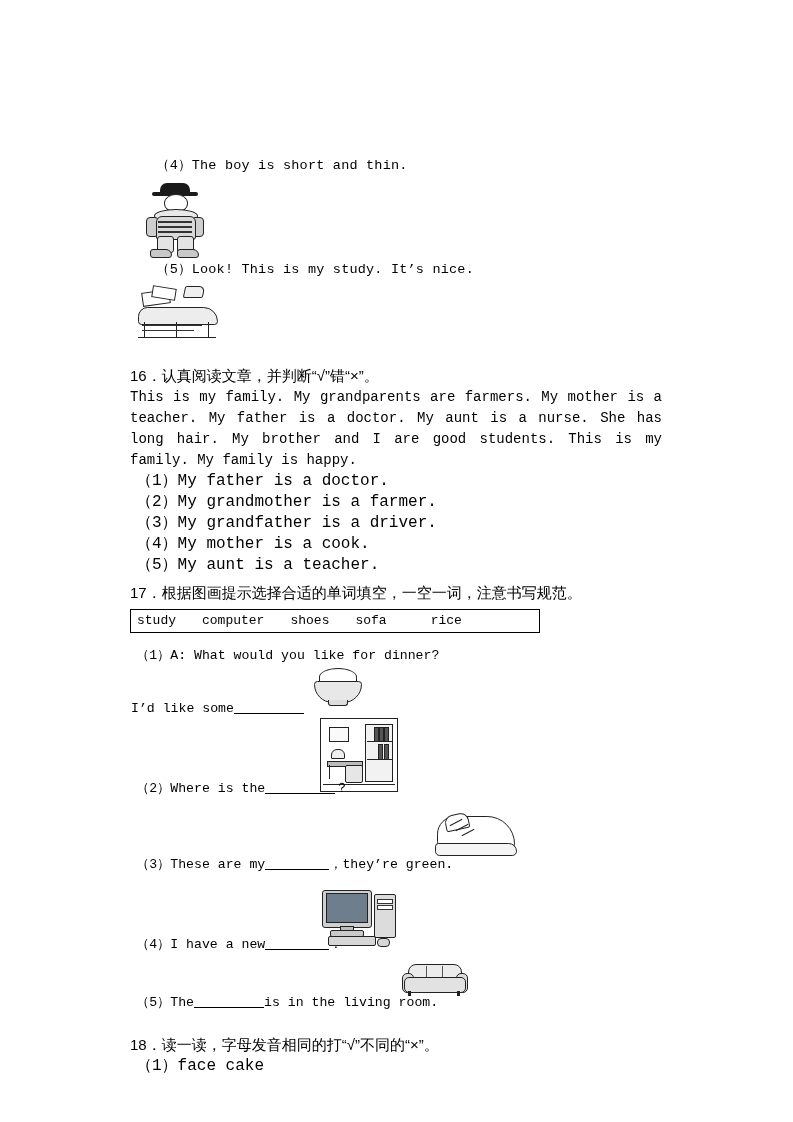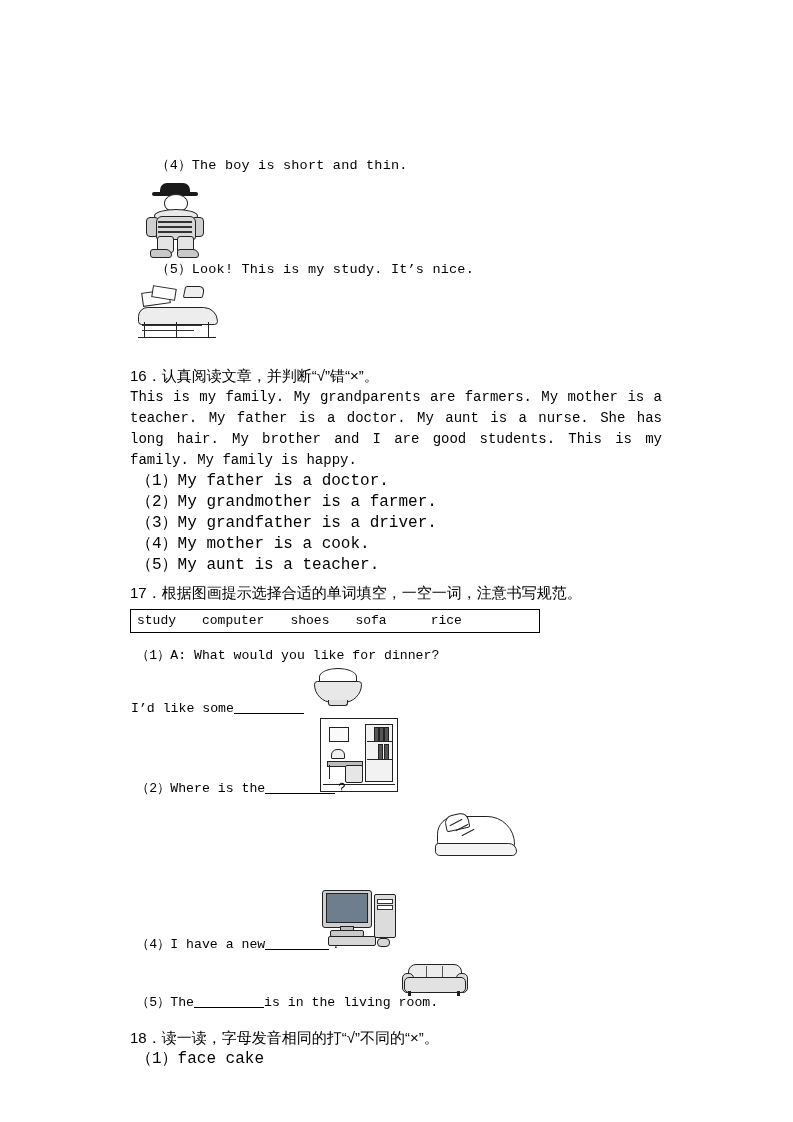--- a/index.html
+++ b/index.html
@@ -545,20 +545,23 @@
       <div style="position:absolute; left:305px; top:0px;">
         <div class="shoe">
           <div class="upper"></div>
           <div class="tongue"></div>
           <div class="lace" style="left:14px; top:12px;"></div>
           <div class="lace" style="left:20px; top:17px;"></div>
           <div class="lace" style="left:26px; top:22px;"></div>
           <div class="sole"></div>
         </div>
       </div>
+      <div class="row-q" style="position:absolute; left:0; top:44px;">
+        <span>（3）</span><span>These are my</span><span class="fill-blank w64"></span><span>，they’re green.</span>
+      </div>
     </div>
 
     <div style="position:relative; height:80px;">
       <div style="position:absolute; left:192px; top:6px;">
         <div class="computer">
           <div class="monitor"></div>
           <div class="screen"></div>
           <div class="mstand"></div>
           <div class="mbase"></div>
           <div class="tower"></div>
@@ -584,19 +587,19 @@
           <div class="seat"></div>
           <div class="ft" style="left:6px"></div>
           <div class="ft" style="left:55px"></div>
         </div>
       </div>
       <div class="row-q" style="position:absolute; left:0; top:30px;">
         <span>（5）</span><span>The</span><span class="fill-blank w70"></span><span>is in the living room.</span>
       </div>
     </div>
 
-    <div class="section-head" style="margin-top:11px">18．读一读，字母发音相同的打“√”不同的“×”。</div>
+    <div class="section-head" style="margin-top:18px">18．读一读，字母发音相同的打“√”不同的“×”。</div>
     <div class="sub-item">
       <span>（1）</span><span>face  cake</span>
     </div>
 
   </div>
 </div>
 
 </body></html>

